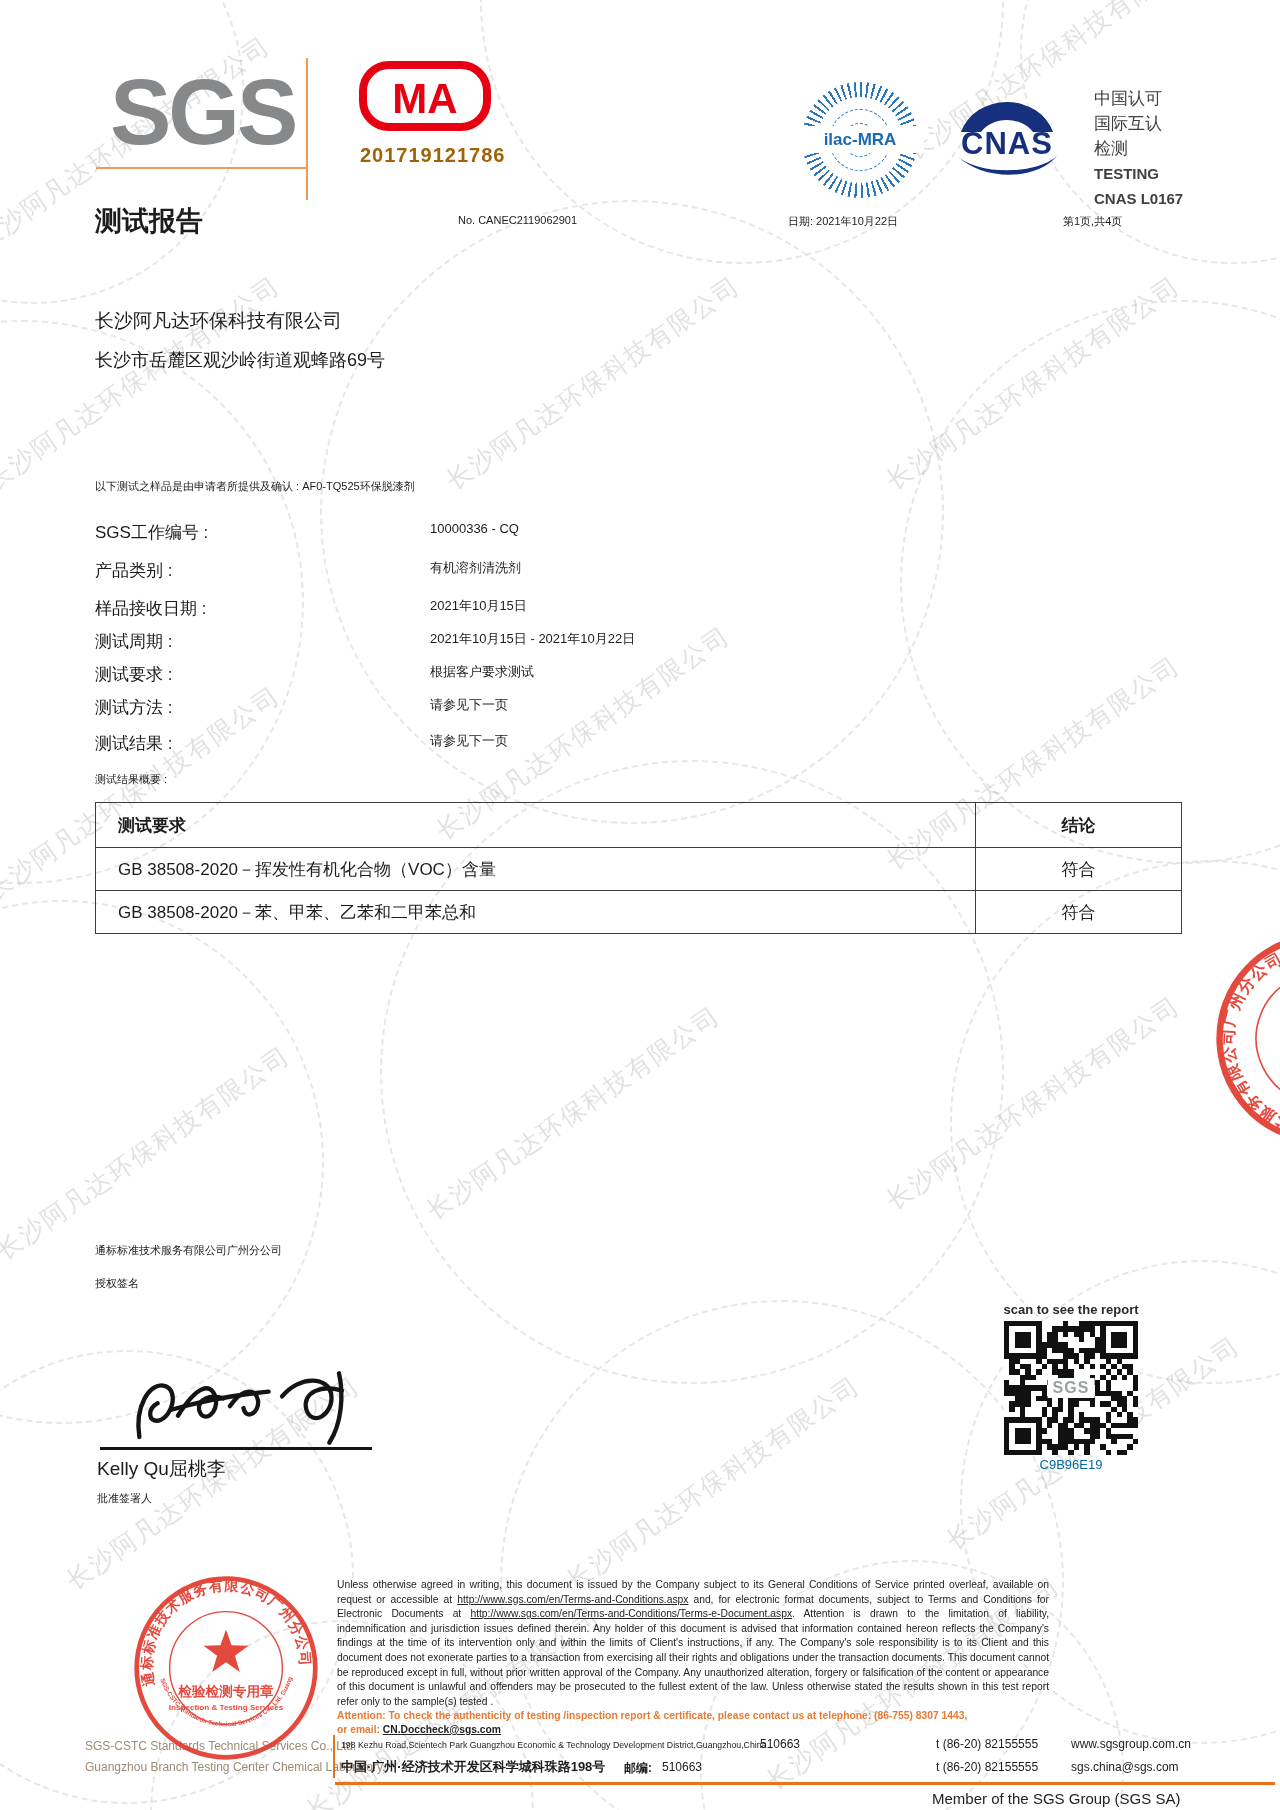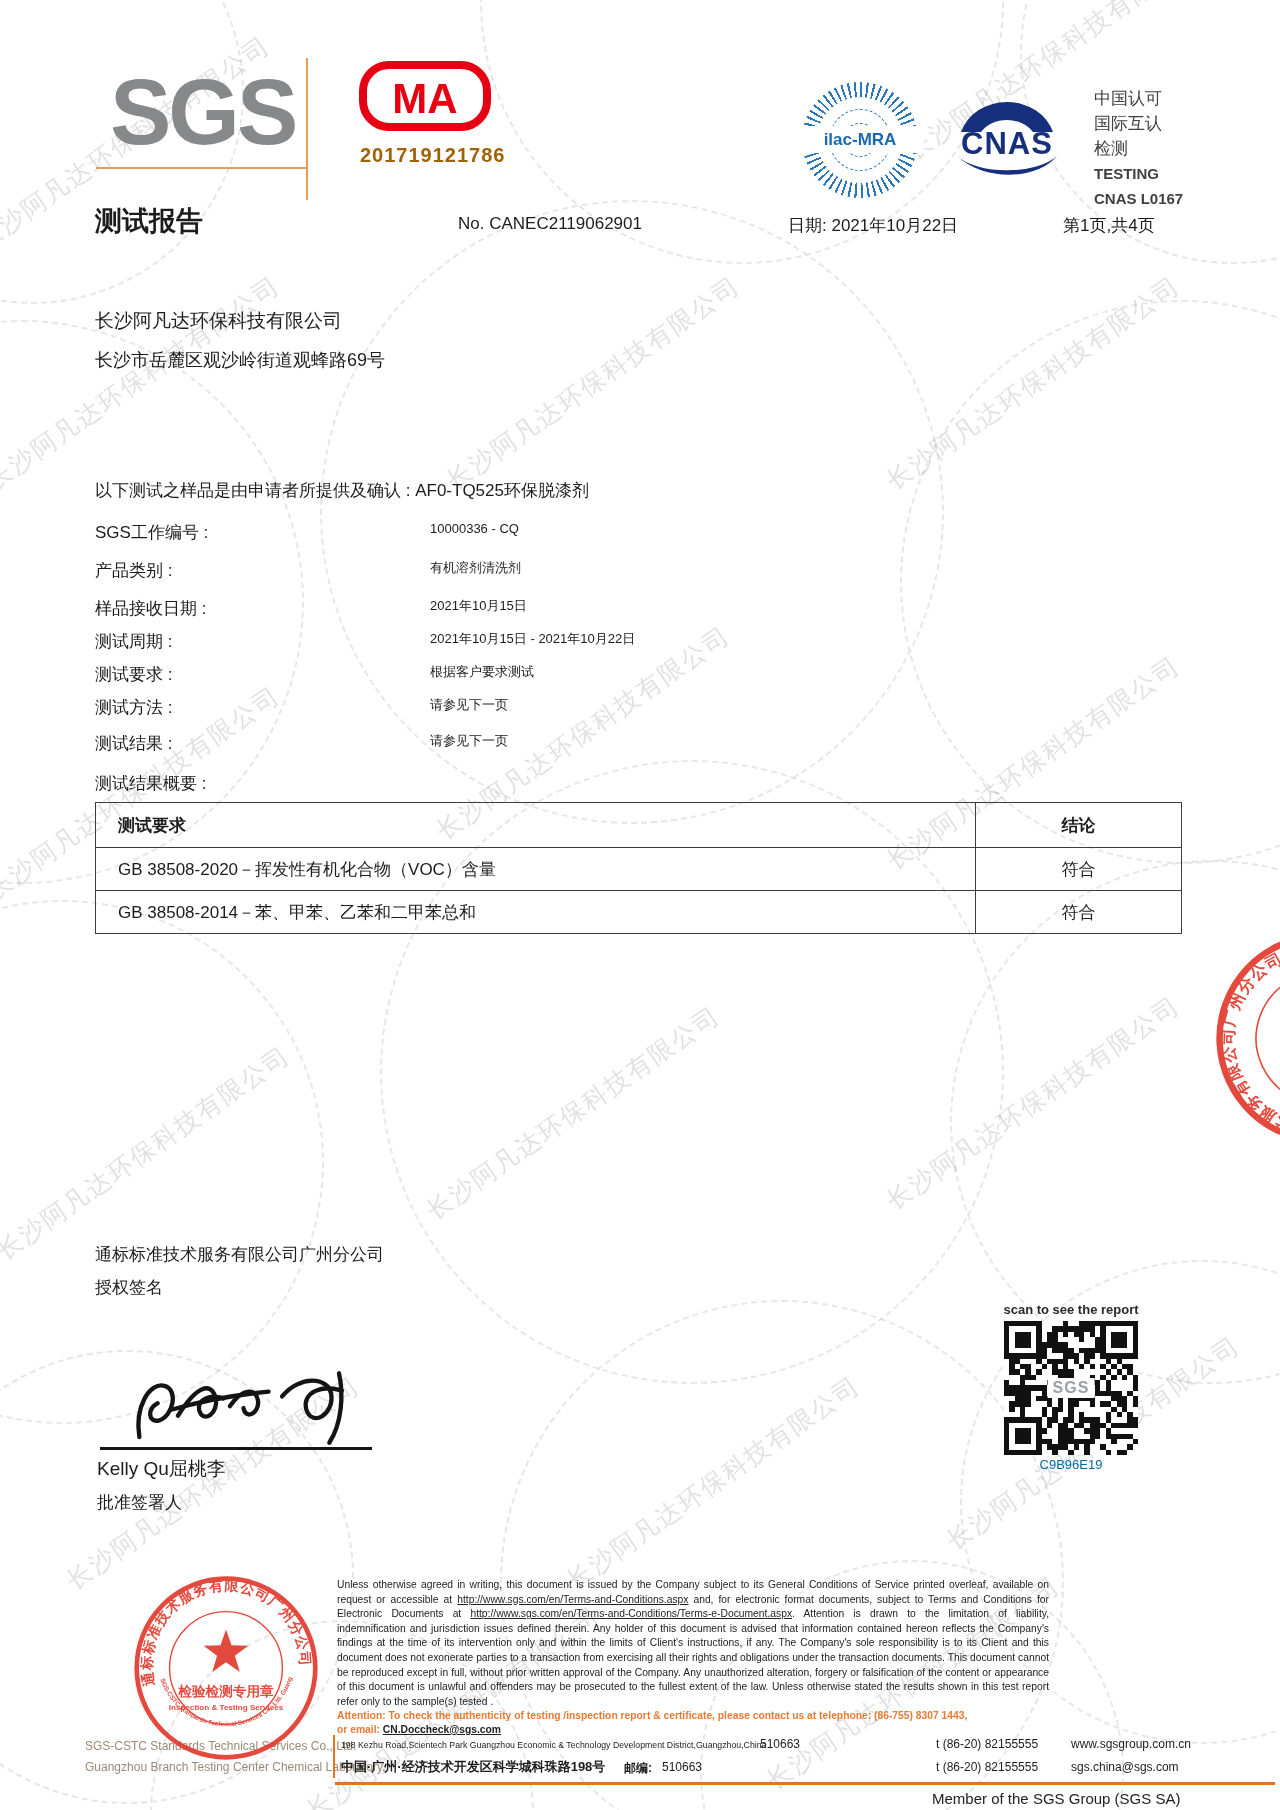--- a/index.html
+++ b/index.html
@@ -21,21 +21,21 @@
     background:repeating-conic-gradient(#2a76b9 0deg 2.2deg,#ffffff 2.2deg 6.8deg);}
   .ilac .in{position:absolute;inset:15px;border-radius:50%;background:#fff;}
   .ilac .ring1{position:absolute;inset:27px;border:1.5px dashed #2a76b9;border-radius:50%;}
   .ilac .ring2{position:absolute;inset:41px;border:1.5px dashed #2a76b9;border-radius:50%;}
   .ilac .band{position:absolute;left:-6px;right:-6px;top:44px;height:27px;background:#fff;
     display:flex;align-items:center;justify-content:center;font-weight:800;font-size:17px;color:#1a6ab3;}
   .accr{line-height:25px;font-size:17px;color:#404040;}
   .accr .en{font-weight:700;font-size:15px;}
   
   .rpt-title{font-size:27px;font-weight:700;}
-  .t17{font-size:17px;}
+  .t17{font-size:11px;}
   .t18{font-size:18px;}
   .t19{font-size:19px;}
   
   .info-label{position:absolute;left:95px;font-size:17px;}
   .info-value{position:absolute;left:430px;font-size:13px;}
   
   table.sum{border-collapse:collapse;table-layout:fixed;width:1087px;}
   table.sum th,table.sum td{border:1.5px solid #3c3c3c;font-size:17px;padding:0 0 0 22px;text-align:left;}
   table.sum th{height:44px;font-weight:700;}
   table.sum td{height:42px;font-weight:400;}
@@ -166,21 +166,21 @@
     <tbody>
         <tr>
       <th>测试要求</th>
       <th class="concl">结论</th>
     </tr>
     <tr>
       <td>GB 38508-2020－挥发性有机化合物（VOC）含量</td>
       <td class="concl">符合</td>
     </tr>
     <tr>
-      <td>GB 38508-2014－苯、甲苯、乙苯和二甲苯总和</td>
+      <td>GB 38508-2020－苯、甲苯、乙苯和二甲苯总和</td>
       <td class="concl">符合</td>
     </tr>
   </tbody>
     </table>
 
   <div class="abs stamp" style="left:1216px;top:928px;z-index:4;transform:rotate(-115deg);">
     <svg width="215" height="215" viewBox="0 0 200 200">
       <circle cx="100" cy="100" r="95" fill="none" stroke="#e23a2e" stroke-width="6"></circle>
       <circle cx="100" cy="100" r="61" fill="none" stroke="#e23a2e" stroke-width="1.5"></circle>
       <defs>

